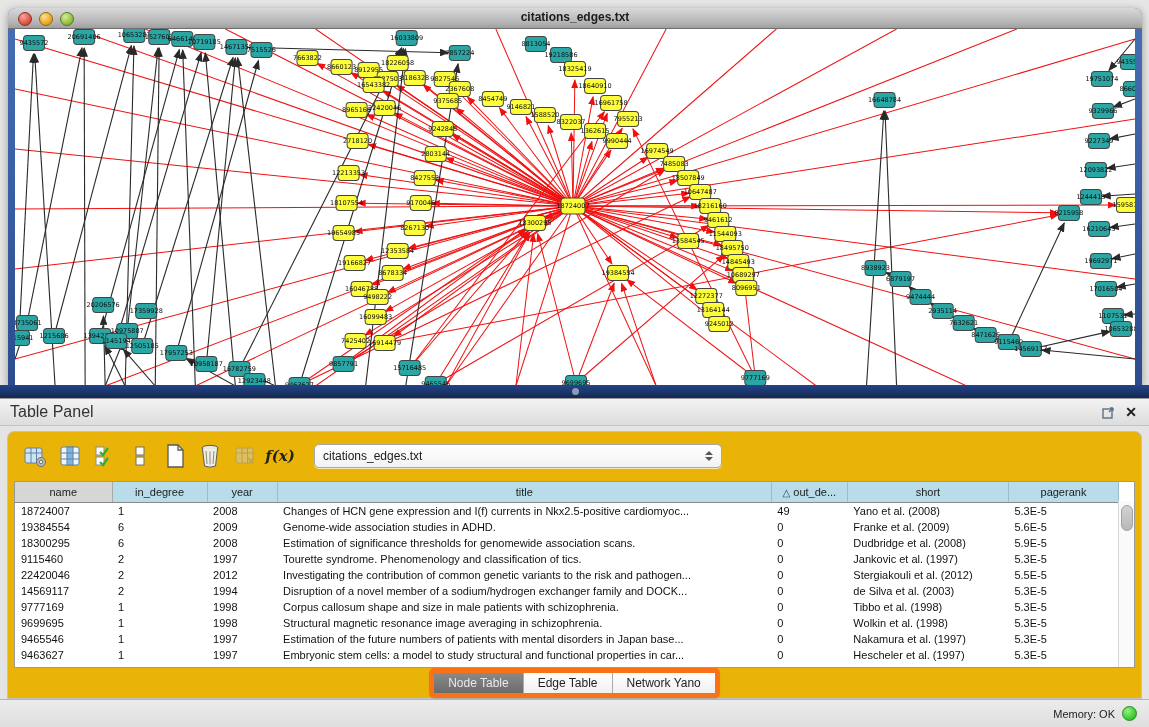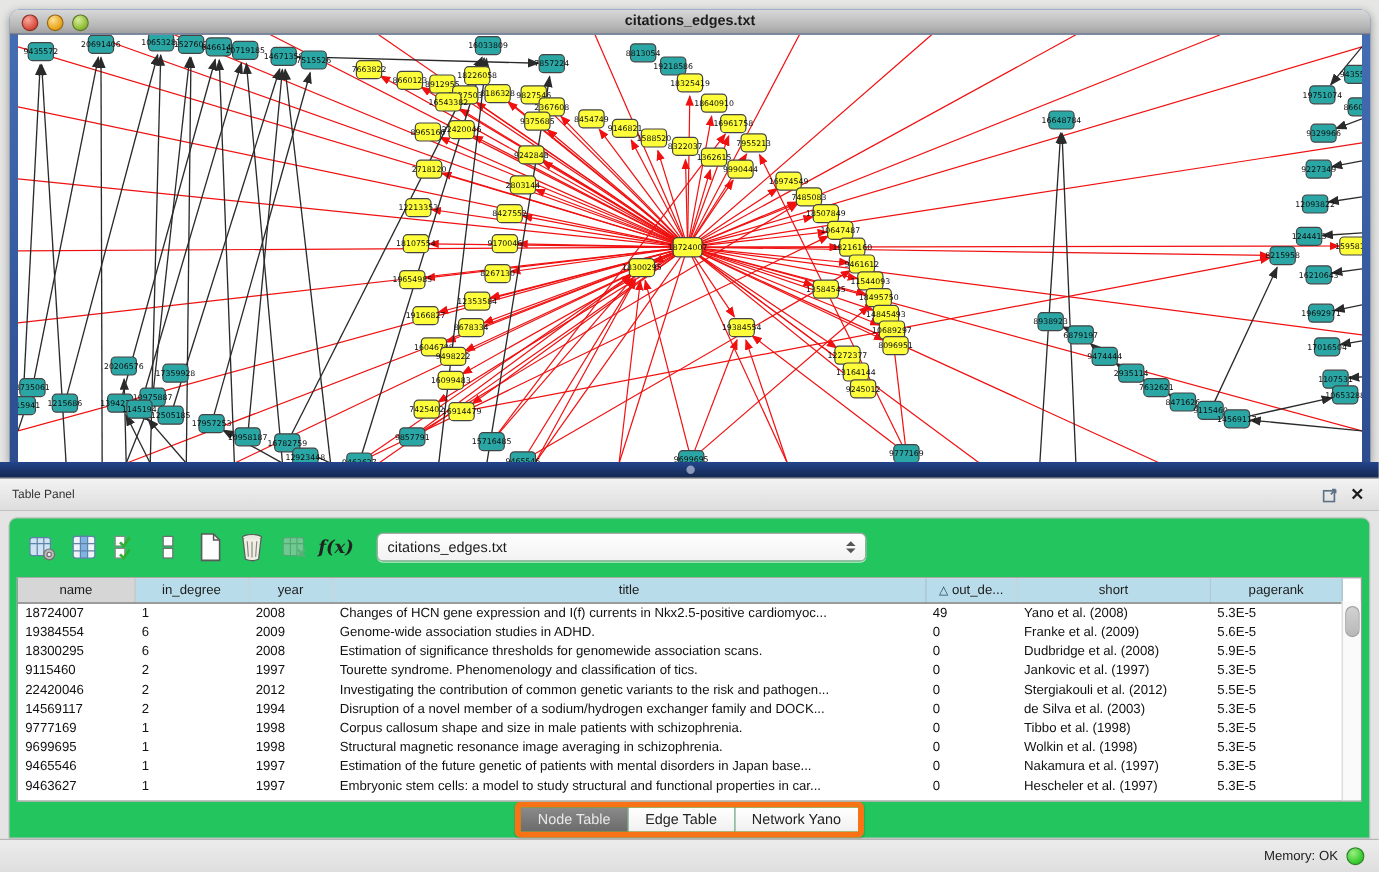--- a/index.html
+++ b/index.html
@@ -28,27 +28,27 @@
 
   
   .desk-strip{height:13px;background:linear-gradient(#23448c,#14284f);position:relative;}
   .desk-strip .grip{position:absolute;left:50%;top:3px;width:7px;height:7px;margin-left:-3px;
     border-radius:50%;background:rgba(214,222,238,.6);}
 
   
   .panel-header{height:27px;background:linear-gradient(#f3f3f3,#dddddd);
     border-top:1px solid #9a9a9a;border-bottom:1px solid #c2c2c2;
     display:flex;align-items:center;}
-  .panel-title{font-size:10px;color:#333;padding-left:10px;flex:1;}
+  .panel-title{font-size:16px;color:#333;padding-left:10px;flex:1;}
   .panel-hicons{display:flex;align-items:center;gap:10px;padding-right:12px;}
   .float-ic svg{display:block;}
   .close-ic{font-size:14px;font-weight:bold;color:#1a1a1a;line-height:14px;cursor:default;}
 
   .panel-body{flex:1;background:#e4e4e4;padding:5px 7px 0;}
-  .panel-box{background:#22c55e;border:1px solid #c2c2c2;border-radius:7px 7px 0 0;
+  .panel-box{background:#eab308;border:1px solid #c2c2c2;border-radius:7px 7px 0 0;
     height:100%;box-sizing:border-box;padding:7px 6px 0;display:flex;flex-direction:column;}
 
   .tp-toolbar{height:34px;display:flex;align-items:center;gap:9px;padding-left:8px;}
   .tbtn{width:26px;height:26px;display:flex;align-items:center;justify-content:center;}
   .tbtn svg{display:block;}
   .fx{font-family:"DejaVu Serif",serif;font-style:italic;font-size:15px;color:#222;font-weight:bold;}
   .combo{margin-left:12px;width:390px;height:22px;background:linear-gradient(#ffffff,#f2f2f2);
     border:1px solid #a9a9a9;border-radius:5px;display:flex;align-items:center;
     font-size:12px;color:#1a1a1a;padding:0 8px;box-shadow:0 1px 0 rgba(255,255,255,.7);}
   .combo .cval{flex:1;}
@@ -886,21 +886,21 @@
                 <td>1998</td>
                 <td>Structural magnetic resonance image averaging in schizophrenia.</td>
                 <td>0</td>
                 <td>Wolkin et al. (1998)</td>
                 <td>5.3E-5</td>
               </tr>
               <tr>
                 <td>9465546</td>
                 <td>1</td>
                 <td>1997</td>
-                <td>Estimation of the future genetic of patients with mental disorders in Japan base...</td>
+                <td>Estimation of the future numbers of patients with mental disorders in Japan base...</td>
                 <td>0</td>
                 <td>Nakamura et al. (1997)</td>
                 <td>5.3E-5</td>
               </tr>
               <tr>
                 <td>9463627</td>
                 <td>1</td>
                 <td>1997</td>
                 <td>Embryonic stem cells: a model to study structural and functional properties in car...</td>
                 <td>0</td>

